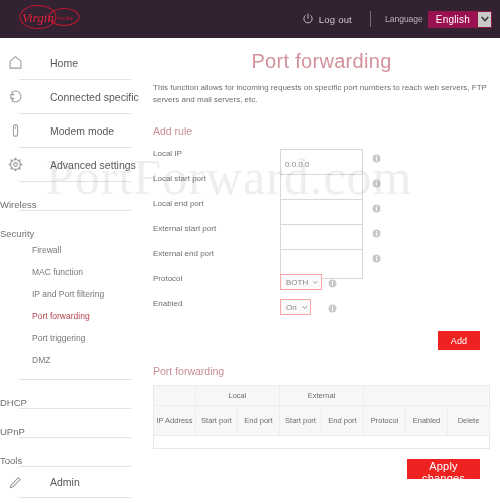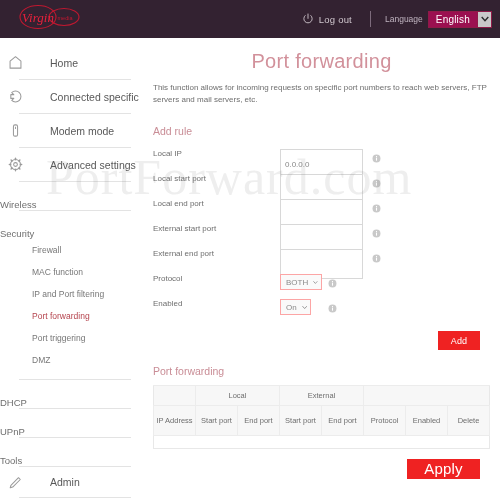--- a/index.html
+++ b/index.html
@@ -118,21 +118,21 @@
   .btn {
     background:#ef2222; color:#fff; border:none;
     font-family:"Liberation Sans", sans-serif;
     cursor:pointer; letter-spacing:.2px;
   }
   .btn-add {
     width:42px; height:19px; font-size:9px;
     position:absolute; right:10px;
   }
   .btn-apply {
-    width:73px; height:20px; font-size:15px;
+    width:73px; height:20px; font-size:11px;
     position:absolute; right:10px;
   }
 
   
   .pf-table {
     width:337px; border-collapse:collapse; background:#f7f7f7;
     border:1px solid #e8e8e8; table-layout:fixed;
   }
   .pf-table td {
     border:1px solid #ececec; background:#f7f7f7;

